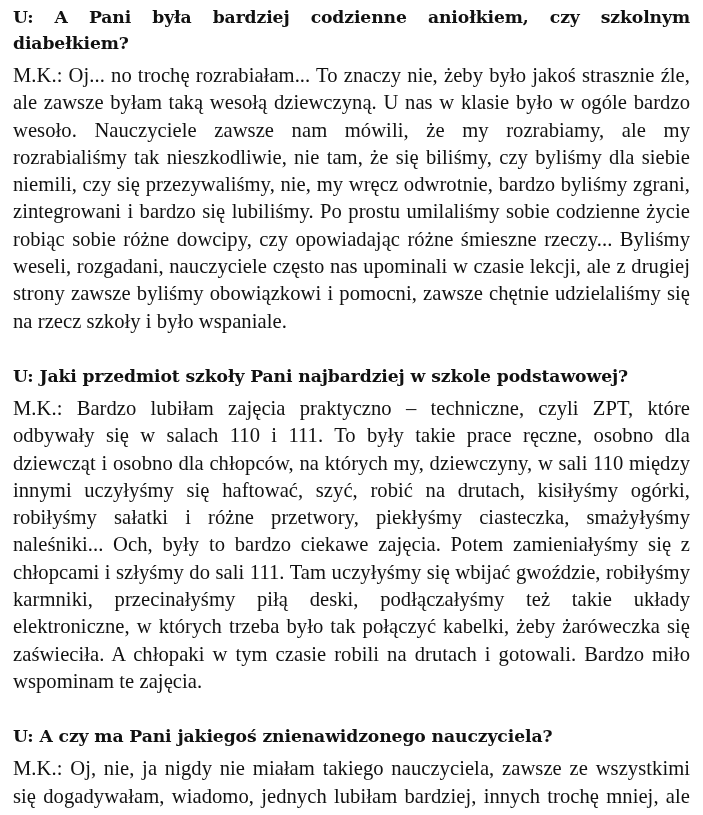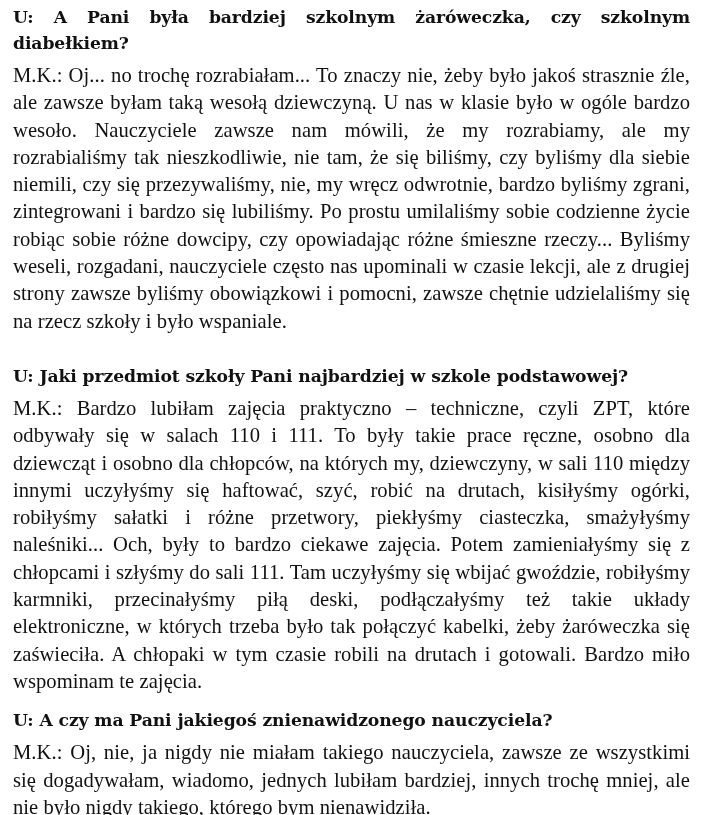--- a/index.html
+++ b/index.html
@@ -32,28 +32,28 @@
     }
     .answer {
       font-family: "Liberation Serif", serif;
       font-size: 20.6px;
       line-height: 27.3px;
       text-align: justify;
       margin: 0 0 8px 0;
       letter-spacing: 0.05px;
     }
     .qa-block:nth-child(1) .answer { margin-bottom: 28px; }
-    .qa-block:nth-child(2) .answer { margin-bottom: 12px; }
+    .qa-block:nth-child(2) .answer { margin-bottom: 28px; }
   </style>
 </head>
 <body>
 
 <div class="page">
   <div class="qa-block">
-    <p class="question">U: A Pani była bardziej szkolnym żaróweczka, czy szkolnym diabełkiem?</p>
+    <p class="question">U: A Pani była bardziej codzienne aniołkiem, czy szkolnym diabełkiem?</p>
     <p class="answer">M.K.: Oj... no trochę rozrabiałam... To znaczy nie, żeby było jakoś strasznie źle, ale zawsze byłam taką wesołą dziewczyną. U nas w klasie było w ogóle bardzo wesoło. Nauczyciele zawsze nam mówili, że my rozrabiamy, ale my rozrabialiśmy tak nieszkodliwie, nie tam, że się biliśmy, czy byliśmy dla siebie niemili, czy się przezywaliśmy, nie, my wręcz odwrotnie, bardzo byliśmy zgrani, zintegrowani i bardzo się lubiliśmy. Po prostu umilaliśmy sobie codzienne życie robiąc sobie różne dowcipy, czy opowiadając różne śmieszne rzeczy... Byliśmy weseli, rozgadani, nauczyciele często nas upominali w czasie lekcji, ale z drugiej strony zawsze byliśmy obowiązkowi i pomocni, zawsze chętnie udzielaliśmy się na rzecz szkoły i było wspaniale.</p>
   </div>
   <div class="qa-block">
     <p class="question">U: Jaki przedmiot szkoły Pani najbardziej w szkole podstawowej?</p>
     <p class="answer">M.K.: Bardzo lubiłam zajęcia praktyczno – techniczne, czyli ZPT, które odbywały się w salach 110 i 111. To były takie prace ręczne, osobno dla dziewcząt i osobno dla chłopców, na których my, dziewczyny, w sali 110 między innymi uczyłyśmy się haftować, szyć, robić na drutach, kisiłyśmy ogórki, robiłyśmy sałatki i różne przetwory, piekłyśmy ciasteczka, smażyłyśmy naleśniki... Och, były to bardzo ciekawe zajęcia. Potem zamieniałyśmy się z chłopcami i szłyśmy do sali 111. Tam uczyłyśmy się wbijać gwoździe, robiłyśmy karmniki, przecinałyśmy piłą deski, podłączałyśmy też takie układy elektroniczne, w których trzeba było tak połączyć kabelki, żeby żaróweczka się zaświeciła. A chłopaki w tym czasie robili na drutach i gotowali. Bardzo miło wspominam te zajęcia.</p>
   </div>
   <div class="qa-block">
     <p class="question">U: A czy ma Pani jakiegoś znienawidzonego nauczyciela?</p>
     <p class="answer">M.K.: Oj, nie, ja nigdy nie miałam takiego nauczyciela, zawsze ze wszystkimi się dogadywałam, wiadomo, jednych lubiłam bardziej, innych trochę mniej, ale nie było nigdy takiego, którego bym nienawidziła.</p>
   </div>

